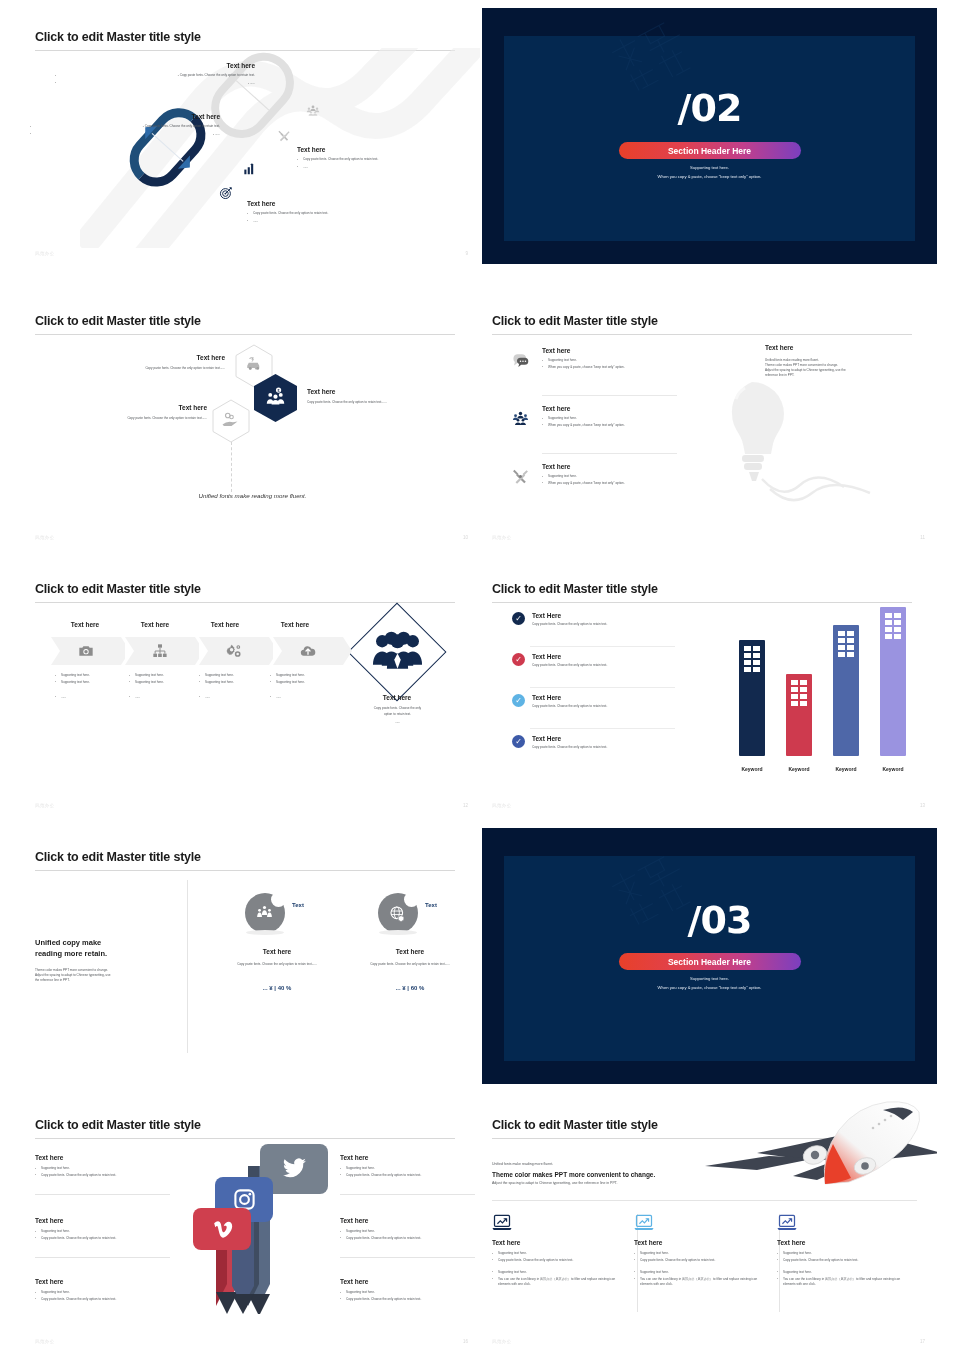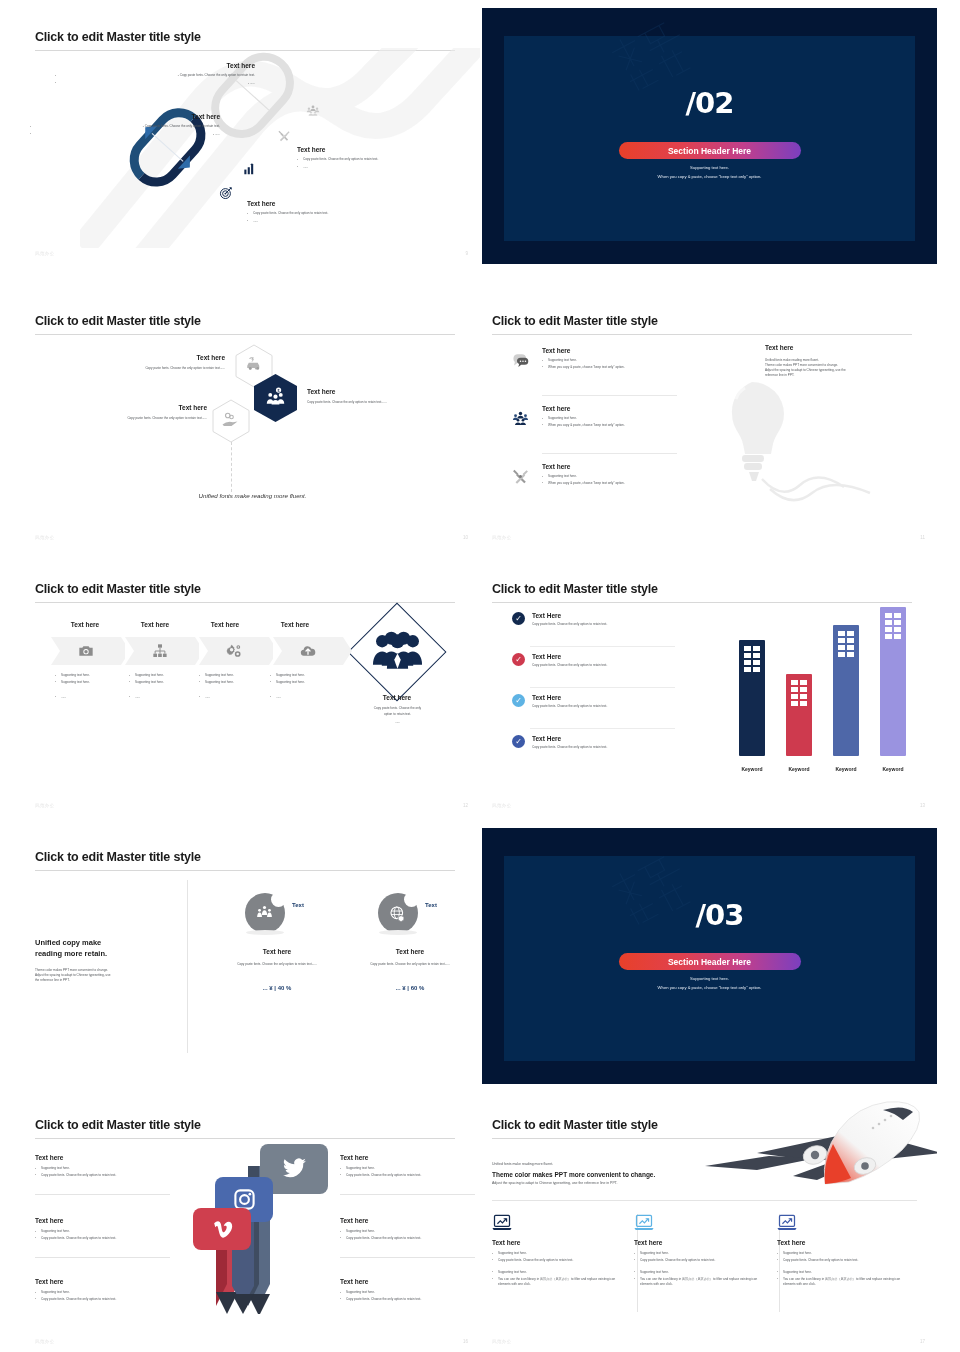--- a/index.html
+++ b/index.html
@@ -63,21 +63,21 @@
   .chain-wrap { position: absolute; left: 0; top: 0; width: 455px; height: 256px; }
 
   
   .dark-slide { background: #031635; }
   .dark-inner {
     position: absolute; left: 22px; top: 28px;
     width: 411px; height: 205px; background: #042850;
   }
   .sec-num {
     position: absolute; left: 0; right: 0; text-align: center;
-    font-size: 29px; font-weight: bold; color: #ffffff;
+    font-size: 38px; font-weight: bold; color: #ffffff;
     font-family: "DejaVu Sans", sans-serif; letter-spacing: -1px;
   }
   .sec-pill {
     position: absolute; left: 50%; transform: translateX(-50%);
     width: 182px; height: 17px; border-radius: 9px;
     background: linear-gradient(90deg,#e8402a 0%,#e0414f 35%,#c13f8c 68%,#7b3fbf 100%);
     display: flex; align-items: center; justify-content: center;
     font-size: 8.5px; font-weight: bold; color: #fff;
   }
   .sec-sub1 {

